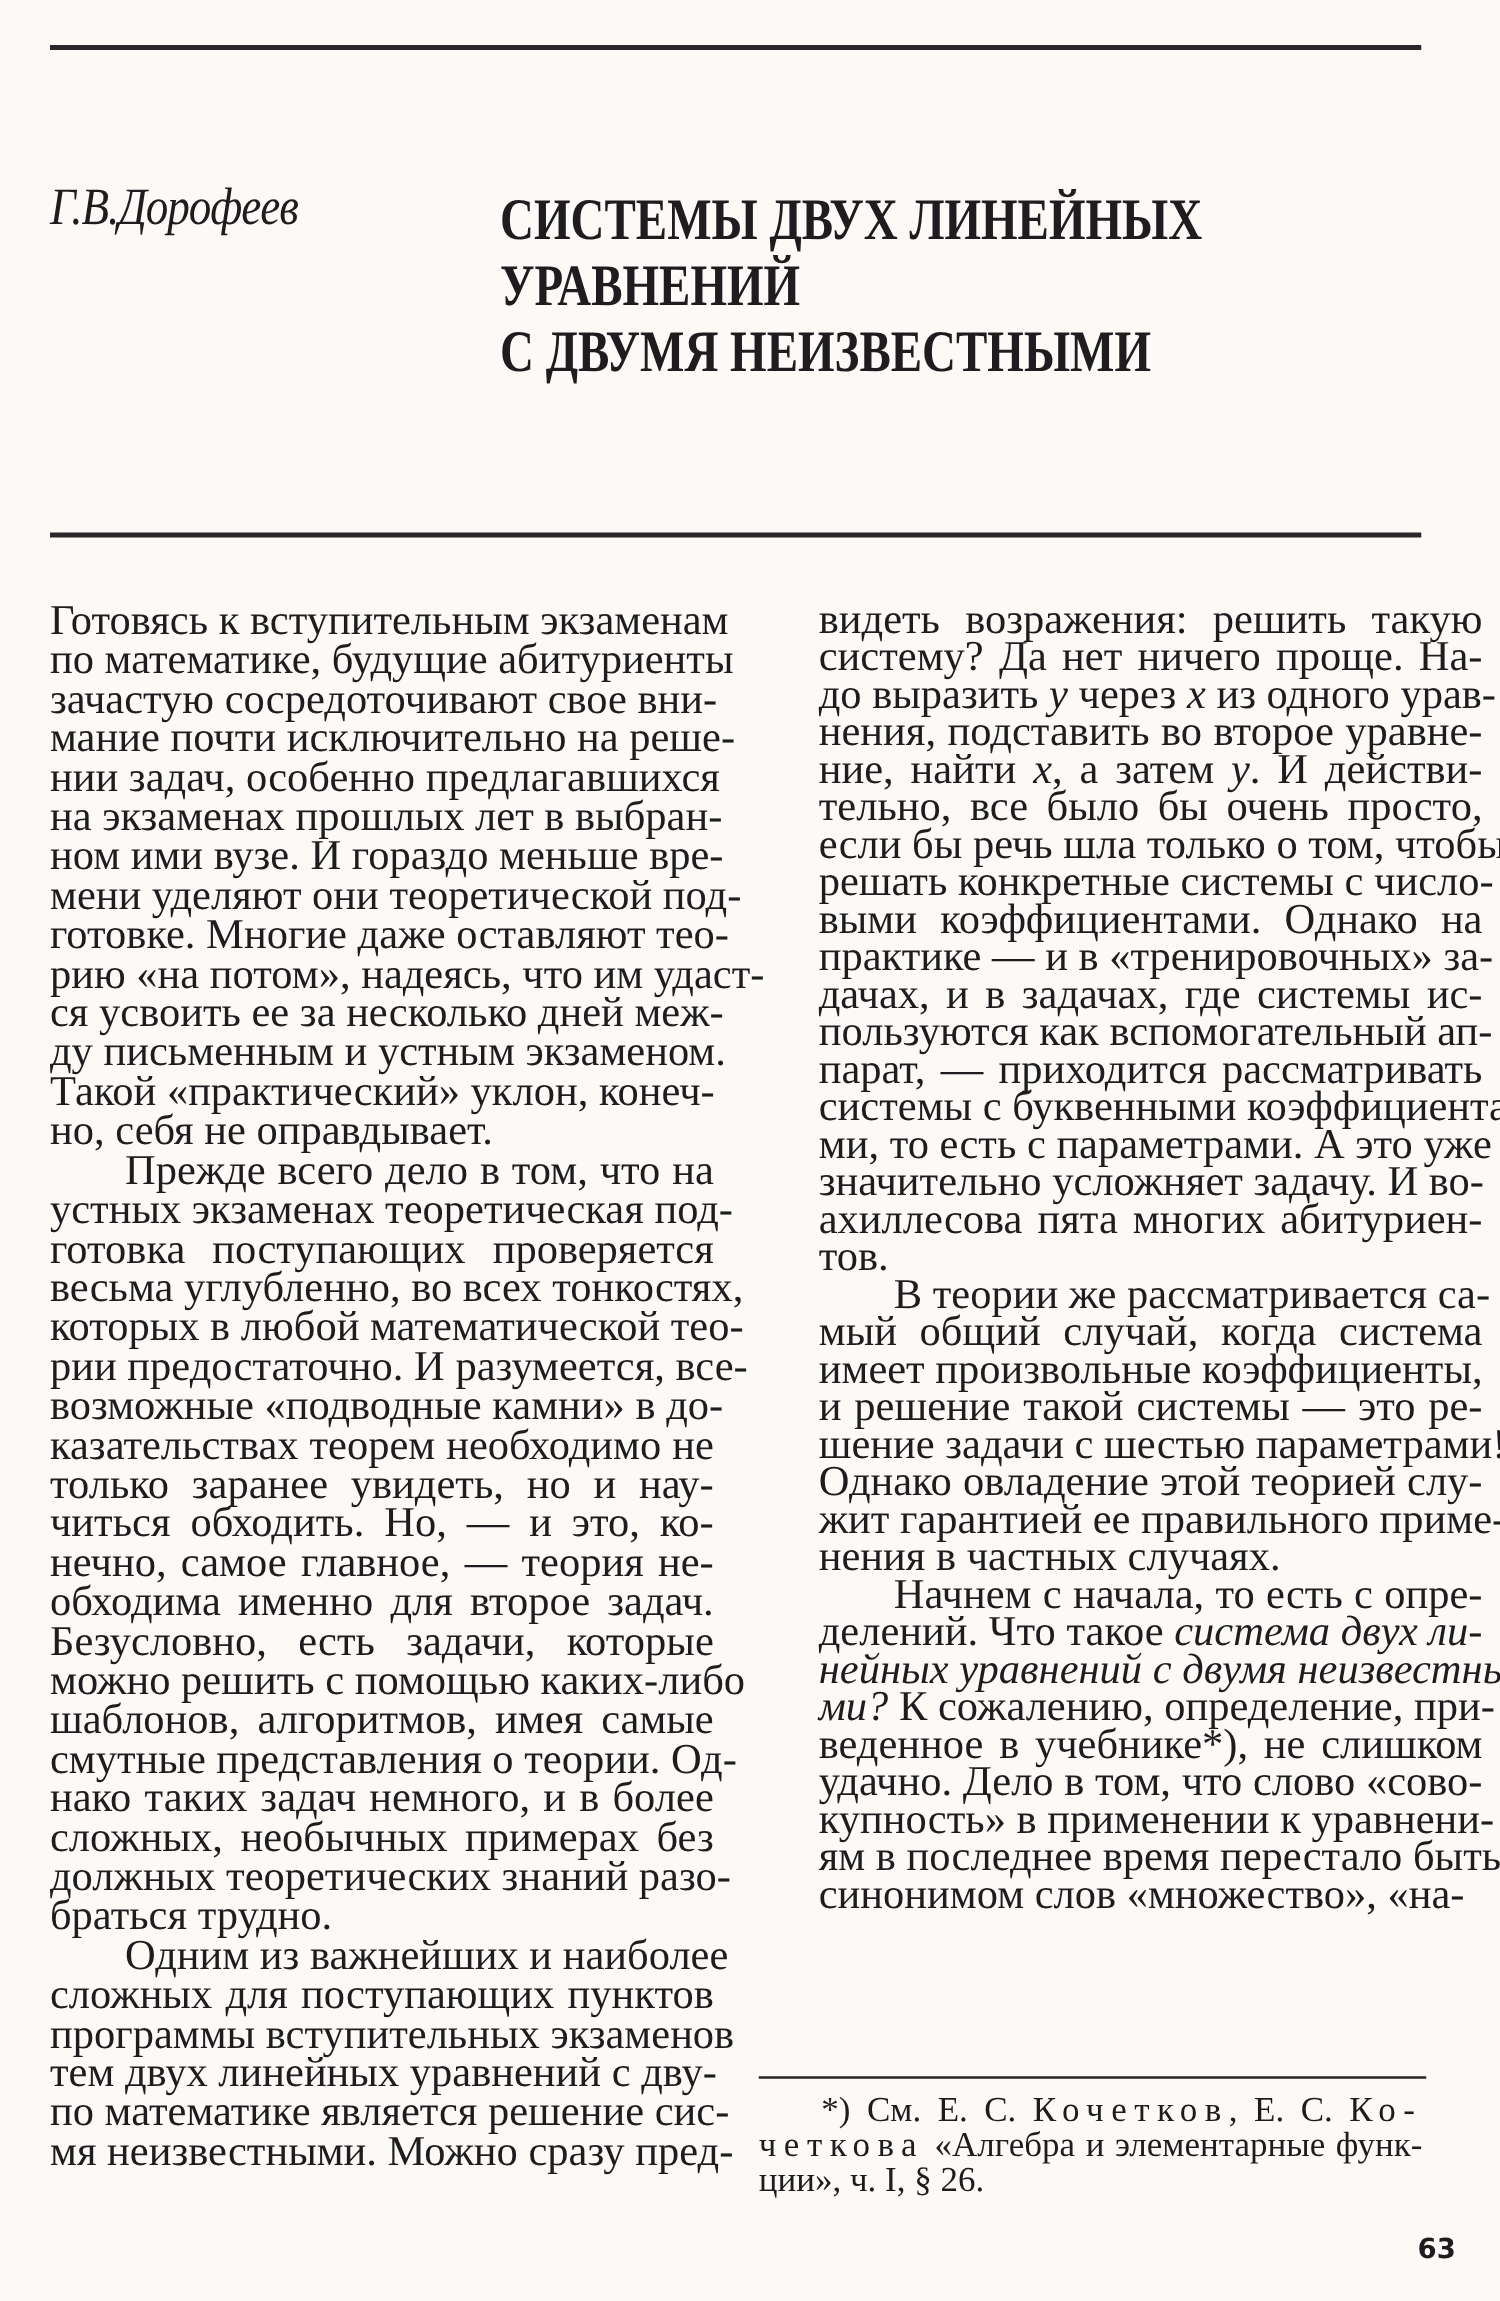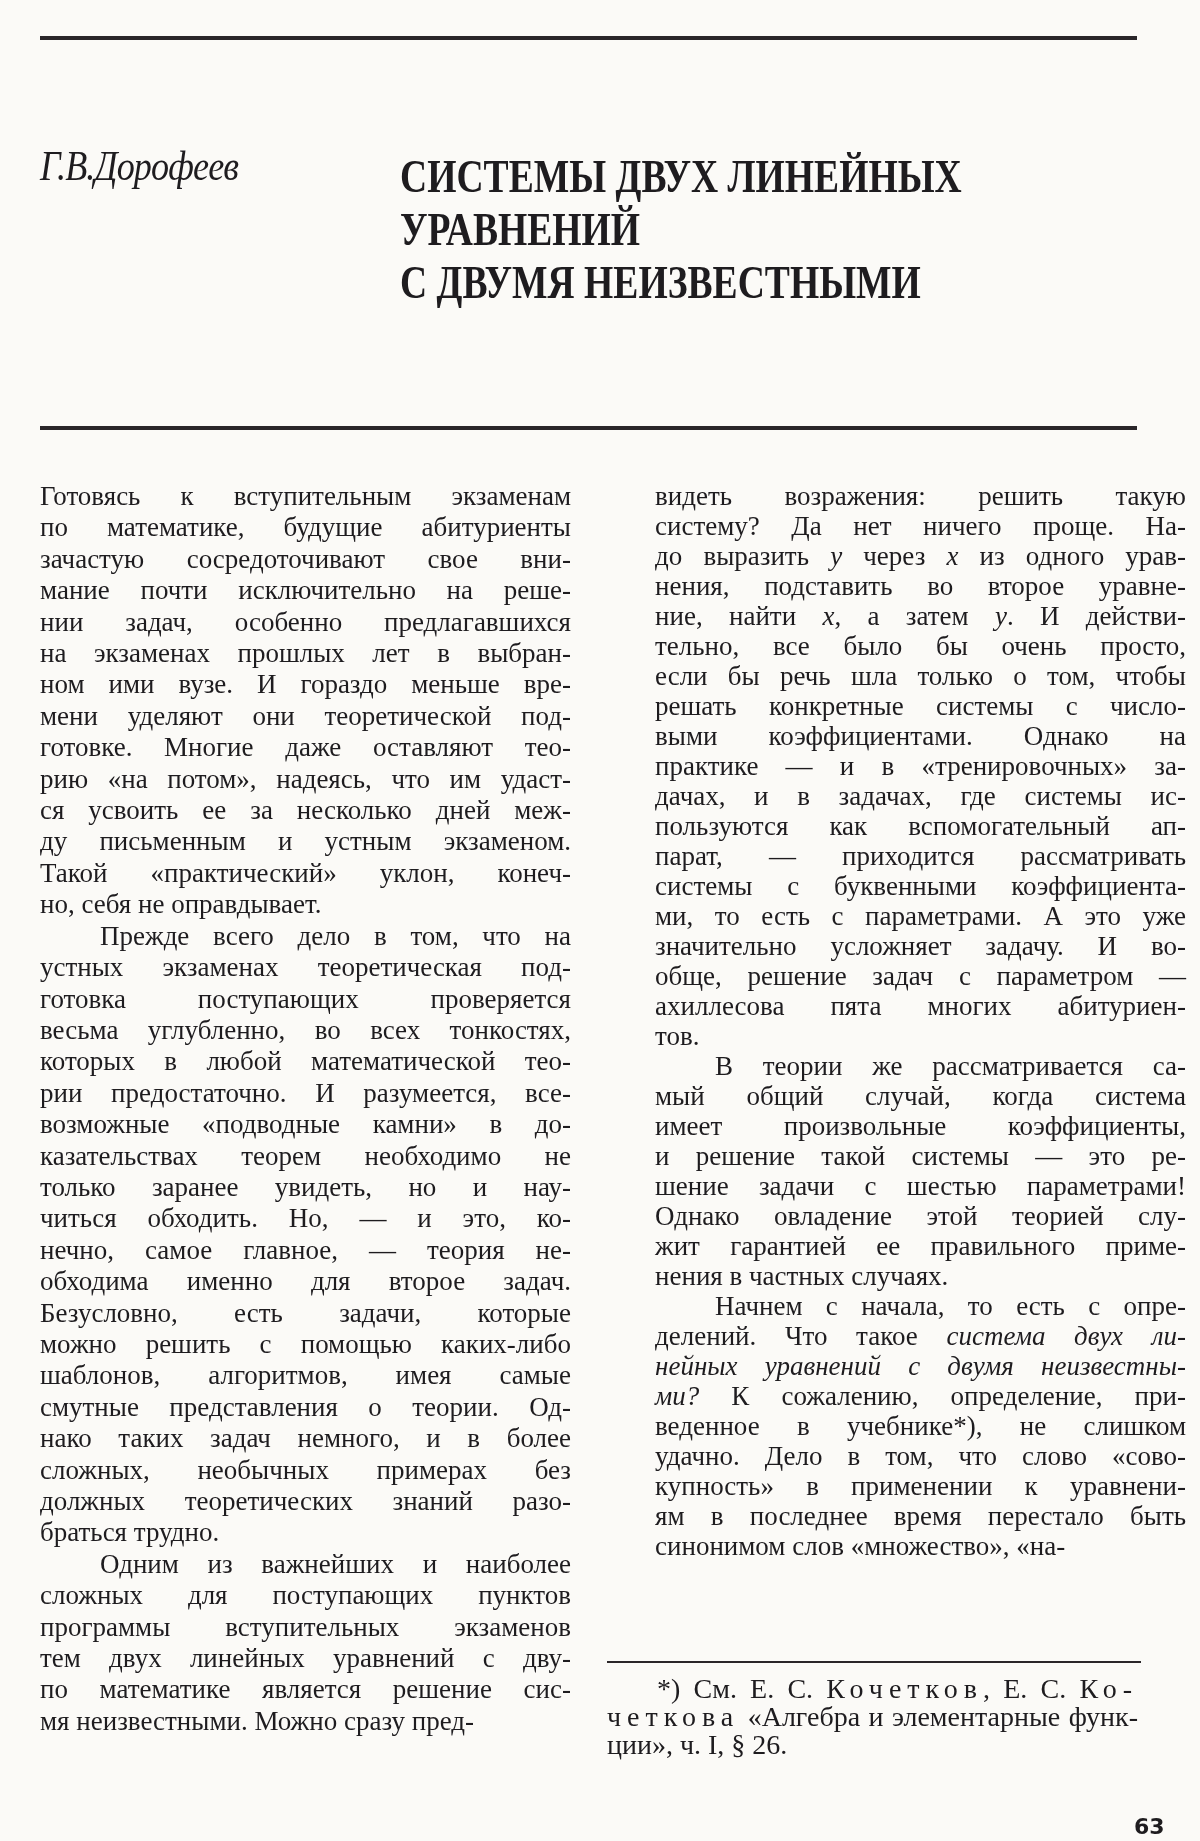--- a/index.html
+++ b/index.html
@@ -25,21 +25,21 @@
     position:absolute; left:400px; top:150px;
     font-family:"Liberation Serif","DejaVu Serif",serif;
     font-weight:bold; font-size:47px; line-height:53px;
     transform:scaleX(0.80); transform-origin:left top;
     letter-spacing:0px;
   }
   .title div { white-space:nowrap; }
 
   .col {
     position:absolute; top:481px; width:531px;
-    font-size:27px; line-height:31.4px;
+    font-size:34px; line-height:31.4px;
   }
   .col-left { left:40px; }
   .col-right { left:607px; line-height:30.0px;margin-left:48px; }
   .line {
     display:block; height:inherit; white-space:nowrap;
     text-align:justify; text-align-last:justify;
   }
   .line.last { text-align-last:left; }
   .line.indent { padding-left:60px; }
   .it { font-style:italic; }
@@ -47,21 +47,21 @@
   .footnote {
     position:absolute; left:607px; top:1675px; width:531px;
     font-size:28px; line-height:28px;
   }
   .footnote .line.indent { padding-left:50px; }
   .spaced { letter-spacing:6px; }
 
   .page-number {
     position:absolute; left:1134px; top:1787px;
     font-family:"DejaVu Sans","Liberation Sans",sans-serif;
-    font-weight:bold; font-size:22px;margin-top:27px;
+    font-weight:bold; font-size:22px;
   }
 </style>
 </head>
 <body>
 
 <div class="rule rule-top"></div>
 
 <div class="author">Г.В.Дорофеев</div>
 
 <div class="title">
@@ -124,21 +124,20 @@
     <span class="line">если бы речь шла только о том, чтобы</span>
     <span class="line">решать конкретные системы с число-</span>
     <span class="line">выми коэффициентами. Однако на</span>
     <span class="line">практике — и в «тренировочных» за-</span>
     <span class="line">дачах, и в задачах, где системы ис-</span>
     <span class="line">пользуются как вспомогательный ап-</span>
     <span class="line">парат, — приходится рассматривать</span>
     <span class="line">системы с буквенными коэффициента-</span>
     <span class="line">ми, то есть с параметрами. А это уже</span>
     <span class="line">значительно усложняет задачу. И во-</span>
-    <span class="line">обще, решение задач с параметром —</span>
     <span class="line">ахиллесова пята многих абитуриен-</span>
     <span class="line last">тов.</span>
     <span class="line indent">В теории же рассматривается са-</span>
     <span class="line">мый общий случай, когда система</span>
     <span class="line">имеет произвольные коэффициенты,</span>
     <span class="line">и решение такой системы — это ре-</span>
     <span class="line">шение задачи с шестью параметрами!</span>
     <span class="line">Однако овладение этой теорией слу-</span>
     <span class="line">жит гарантией ее правильного приме-</span>
     <span class="line last">нения в частных случаях.</span>

